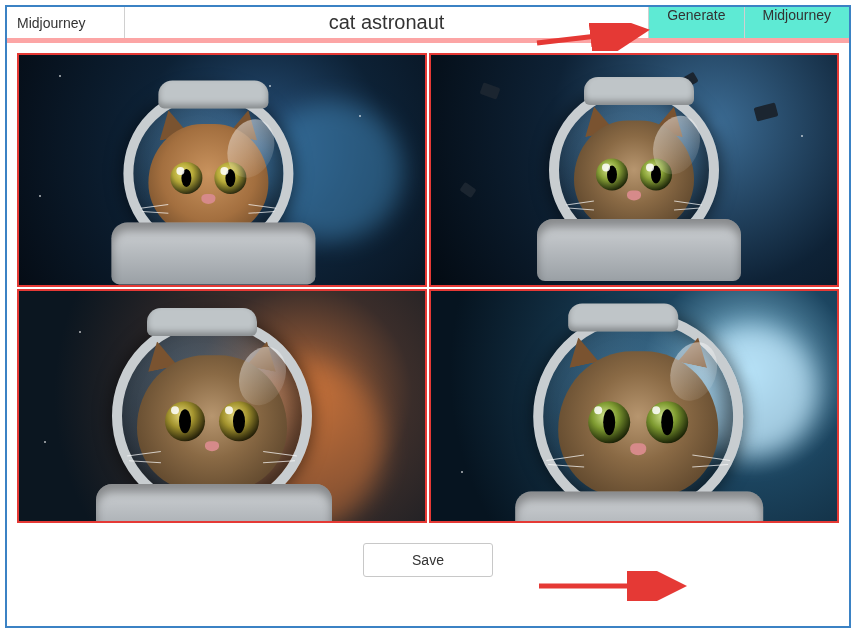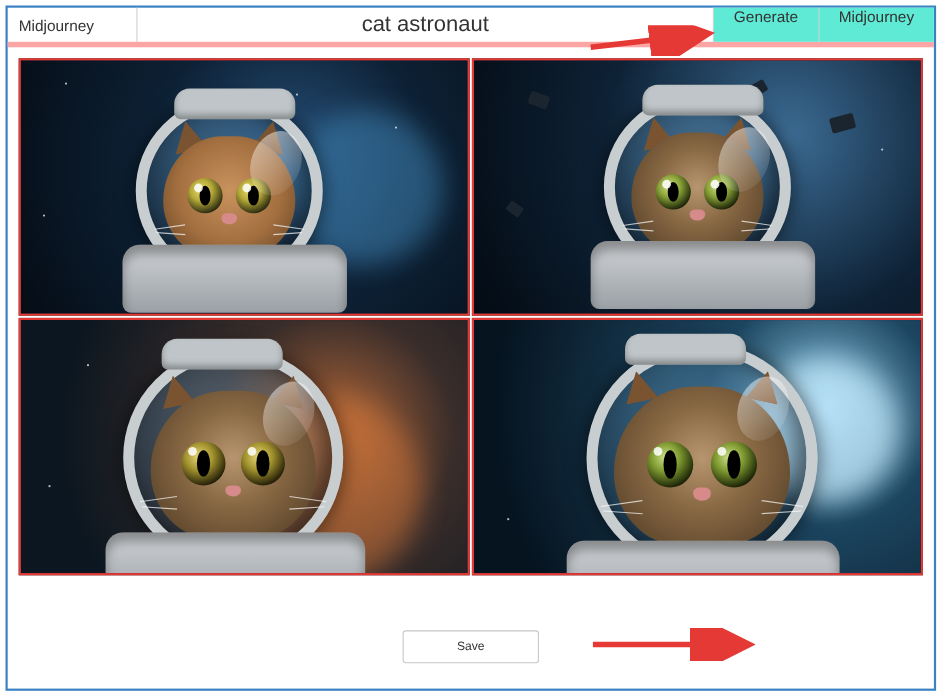--- a/index.html
+++ b/index.html
@@ -212,25 +212,24 @@
     .save-row {
       display: flex;
       justify-content: center;
       align-items: center;
       padding: 20px 0 0 0;
     }
     .save-btn {
       border: 1px solid #c8c8c8;
       background: #fff;
       color: #333;
-      font-size: 11px;
+      font-size: 14px;
       padding: 8px 48px;
       border-radius: 3px;
       cursor: pointer;
-      margin-top: 30px;
     }
     
     .arrow {
       position: absolute;
       pointer-events: none;
     }
     .arrow svg { display: block; }
   </style>
 </head>
 <body>

